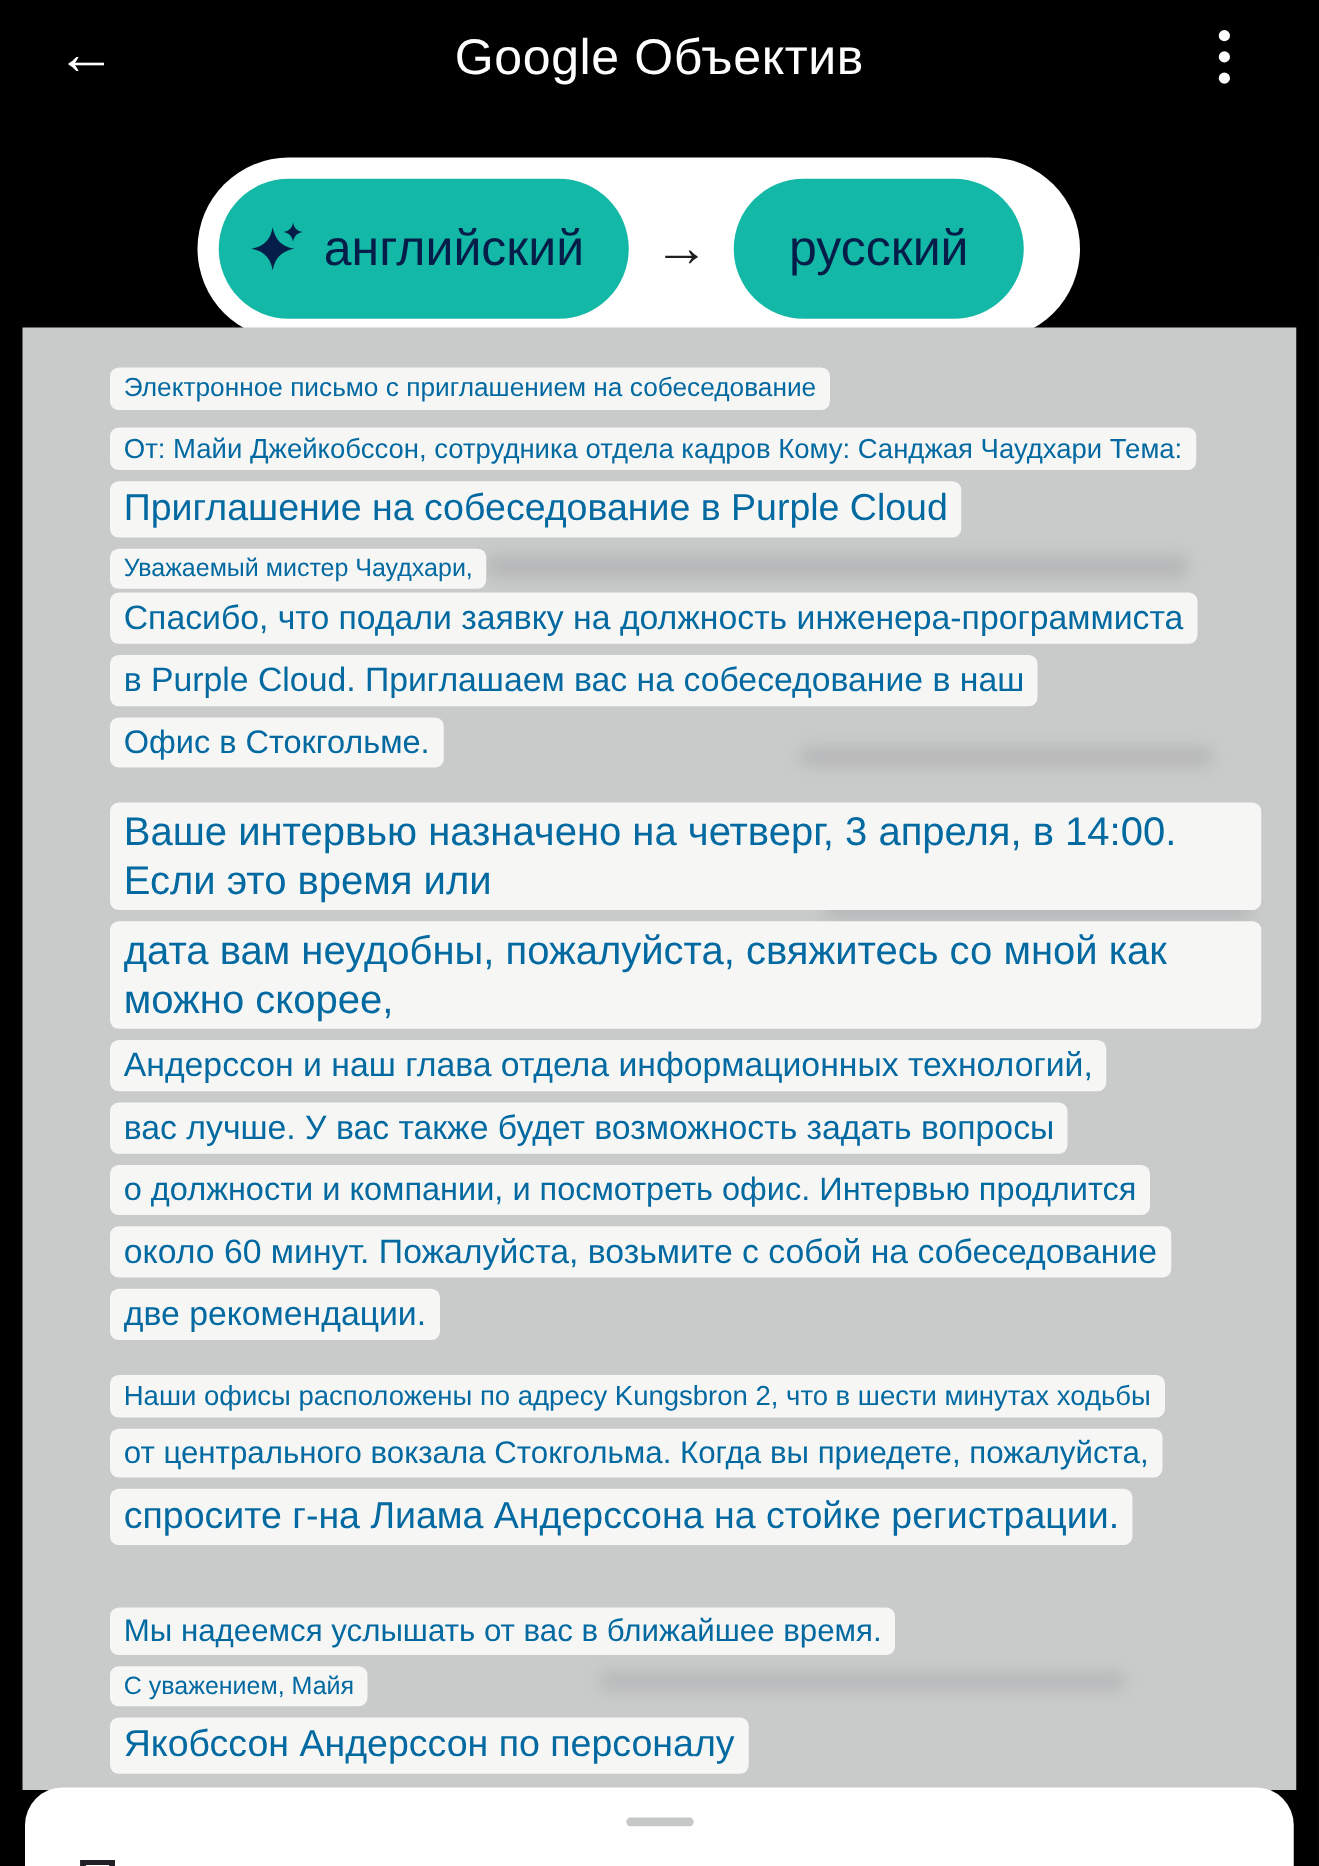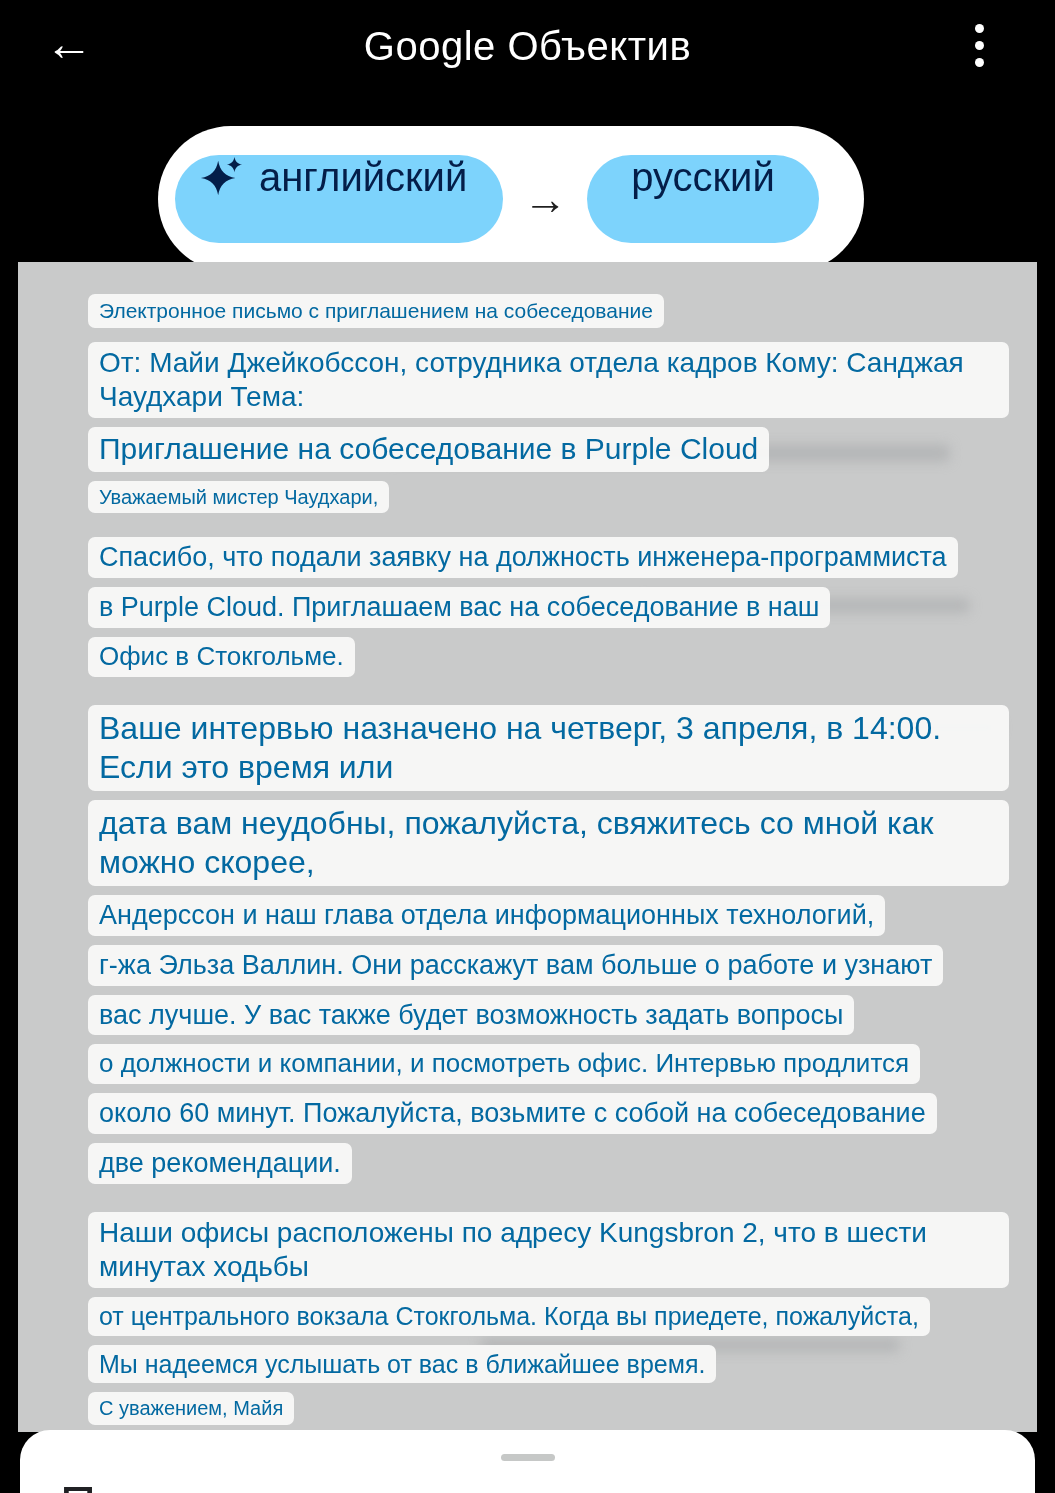--- a/index.html
+++ b/index.html
@@ -16,45 +16,45 @@
   .app-title { color:#fff; font-size:40px; font-weight:500; letter-spacing:0.5px; }
   .menu-btn { position:absolute; right:52px; top:12px; width:48px; height:66px;
               display:flex; flex-direction:column; align-items:center; justify-content:center;
               gap:8px; cursor:pointer; }
   .menu-btn .dot { width:9px; height:9px; border-radius:50%; background:#fff; }
 
   
   .lang-bar { position:absolute; left:158px; top:126px; width:706px; height:146px;
               background:#fff; border-radius:73px; display:flex; align-items:center;
               padding:0 17px; }
-  .chip { height:88px; background:#7dd3fc; border-radius:56px;
-          display:flex; align-items:flex-start; justify-content:center;
+  .chip { height:112px; background:#14b8a6; border-radius:56px;
+          display:flex; align-items:center; justify-content:center;
           font-size:40px; font-weight:500; color:#041e49; cursor:pointer; }
   .chip.src { padding:0 36px 0 24px; gap:14px; }
   .chip.tgt { padding:0 44px; }
   .lang-arrow { font-size:44px; color:#1f1f1f; margin:0 20px; }
   .sparkle { width:46px; height:46px; flex:0 0 auto; }
 
   
   .image-area { position:absolute; left:18px; top:262px; width:1019px; height:1170px;
                 background:#c9caca; overflow:hidden; }
   .ghost { position:absolute; background:rgba(165,168,170,0.55); filter:blur(6px);
            border-radius:6px; }
   .g1 { left:372px; top:182px; width:560px; height:18px; }
   .g2 { left:622px; top:336px; width:330px; height:15px; }
   .g3 { left:642px; top:458px; width:340px; height:15px; }
   .g4 { left:462px; top:1076px; width:420px; height:14px; }
 
   .lines { position:relative; padding:32px 28px 0 70px; }
   .l { background:rgba(248,248,247,0.96); color:#0369a1; width:fit-content;
        max-width:100%; border-radius:7px; padding:4px 11px; margin-bottom:9px;
        line-height:1.22; }
-  .f20{font-size:20px} .f21{font-size:21px} .f22{font-size:28px} .f23{font-size:30px}
+  .f20{font-size:20px} .f21{font-size:21px} .f22{font-size:22px} .f23{font-size:30px}
   .f24{font-size:32px} .f25{font-size:25px} .f26{font-size:26px} .f27{font-size:27px}
-  .mb12{margin-bottom:28px} .mb14{margin-bottom:14px} .mb16{margin-bottom:24px}
+  .mb12{margin-bottom:28px} .mb14{margin-bottom:14px} .mb16{margin-bottom:3px}
   .mb50{margin-bottom:50px}
 
   
   .bottom-sheet { position:absolute; left:20px; top:1430px; width:1015px; height:63px;
                   background:#fff; border-radius:30px 30px 0 0; overflow:hidden; }
   .drag-handle { position:absolute; left:50%; top:24px; transform:translateX(-50%);
                  width:54px; height:7px; border-radius:4px; background:#c6c8c7;
                  cursor:grab; }
   .sheet-partial { position:absolute; left:40px; top:46px; font-size:50px;
                    font-weight:500; color:#202124; }
@@ -100,27 +100,27 @@
       <div class="l f21 mb14">Электронное письмо с приглашением на собеседование</div>
       <div class="l f22">От: Майи Джейкобссон, сотрудника отдела кадров Кому: Санджая Чаудхари Тема:</div>
       <div class="l f23">Приглашение на собеседование в Purple Cloud</div>
       <div class="l f20 mb16">Уважаемый мистер Чаудхари,</div>
       <div class="l f27">Спасибо, что подали заявку на должность инженера-программиста</div>
       <div class="l f27">в Purple Cloud. Приглашаем вас на собеседование в наш</div>
       <div class="l f26 mb12">Офис в Стокгольме.</div>
       <div class="l f24">Ваше интервью назначено на четверг, 3 апреля, в 14:00. Если это время или</div>
       <div class="l f24">дата вам неудобны, пожалуйста, свяжитесь со мной как можно скорее,</div>
       <div class="l f27">Андерссон и наш глава отдела информационных технологий,</div>
-      <div class="l f27">г-жа Эльза Валлин. Они расскажут вам больше о работе и узнают</div>
       <div class="l f27">вас лучше. У вас также будет возможность задать вопросы</div>
       <div class="l f26">о должности и компании, и посмотреть офис. Интервью продлится</div>
       <div class="l f27">около 60 минут. Пожалуйста, возьмите с собой на собеседование</div>
       <div class="l f27 mb12">две рекомендации.</div>
       <div class="l f22">Наши офисы расположены по адресу Kungsbron 2, что в шести минутах ходьбы</div>
       <div class="l f25">от центрального вокзала Стокгольма. Когда вы приедете, пожалуйста,</div>
+      <div class="l f23 mb50">спросите г-на Лиама Андерссона на стойке регистрации.</div>
       <div class="l f25">Мы надеемся услышать от вас в ближайшее время.</div>
       <div class="l f20">С уважением, Майя</div>
       <div class="l f23">Якобссон Андерссон по персоналу</div>
     </div>
   </div>
 
   <div class="bottom-sheet">
     <div class="drag-handle"></div>
     <div class="sheet-partial">П</div>
   </div>

